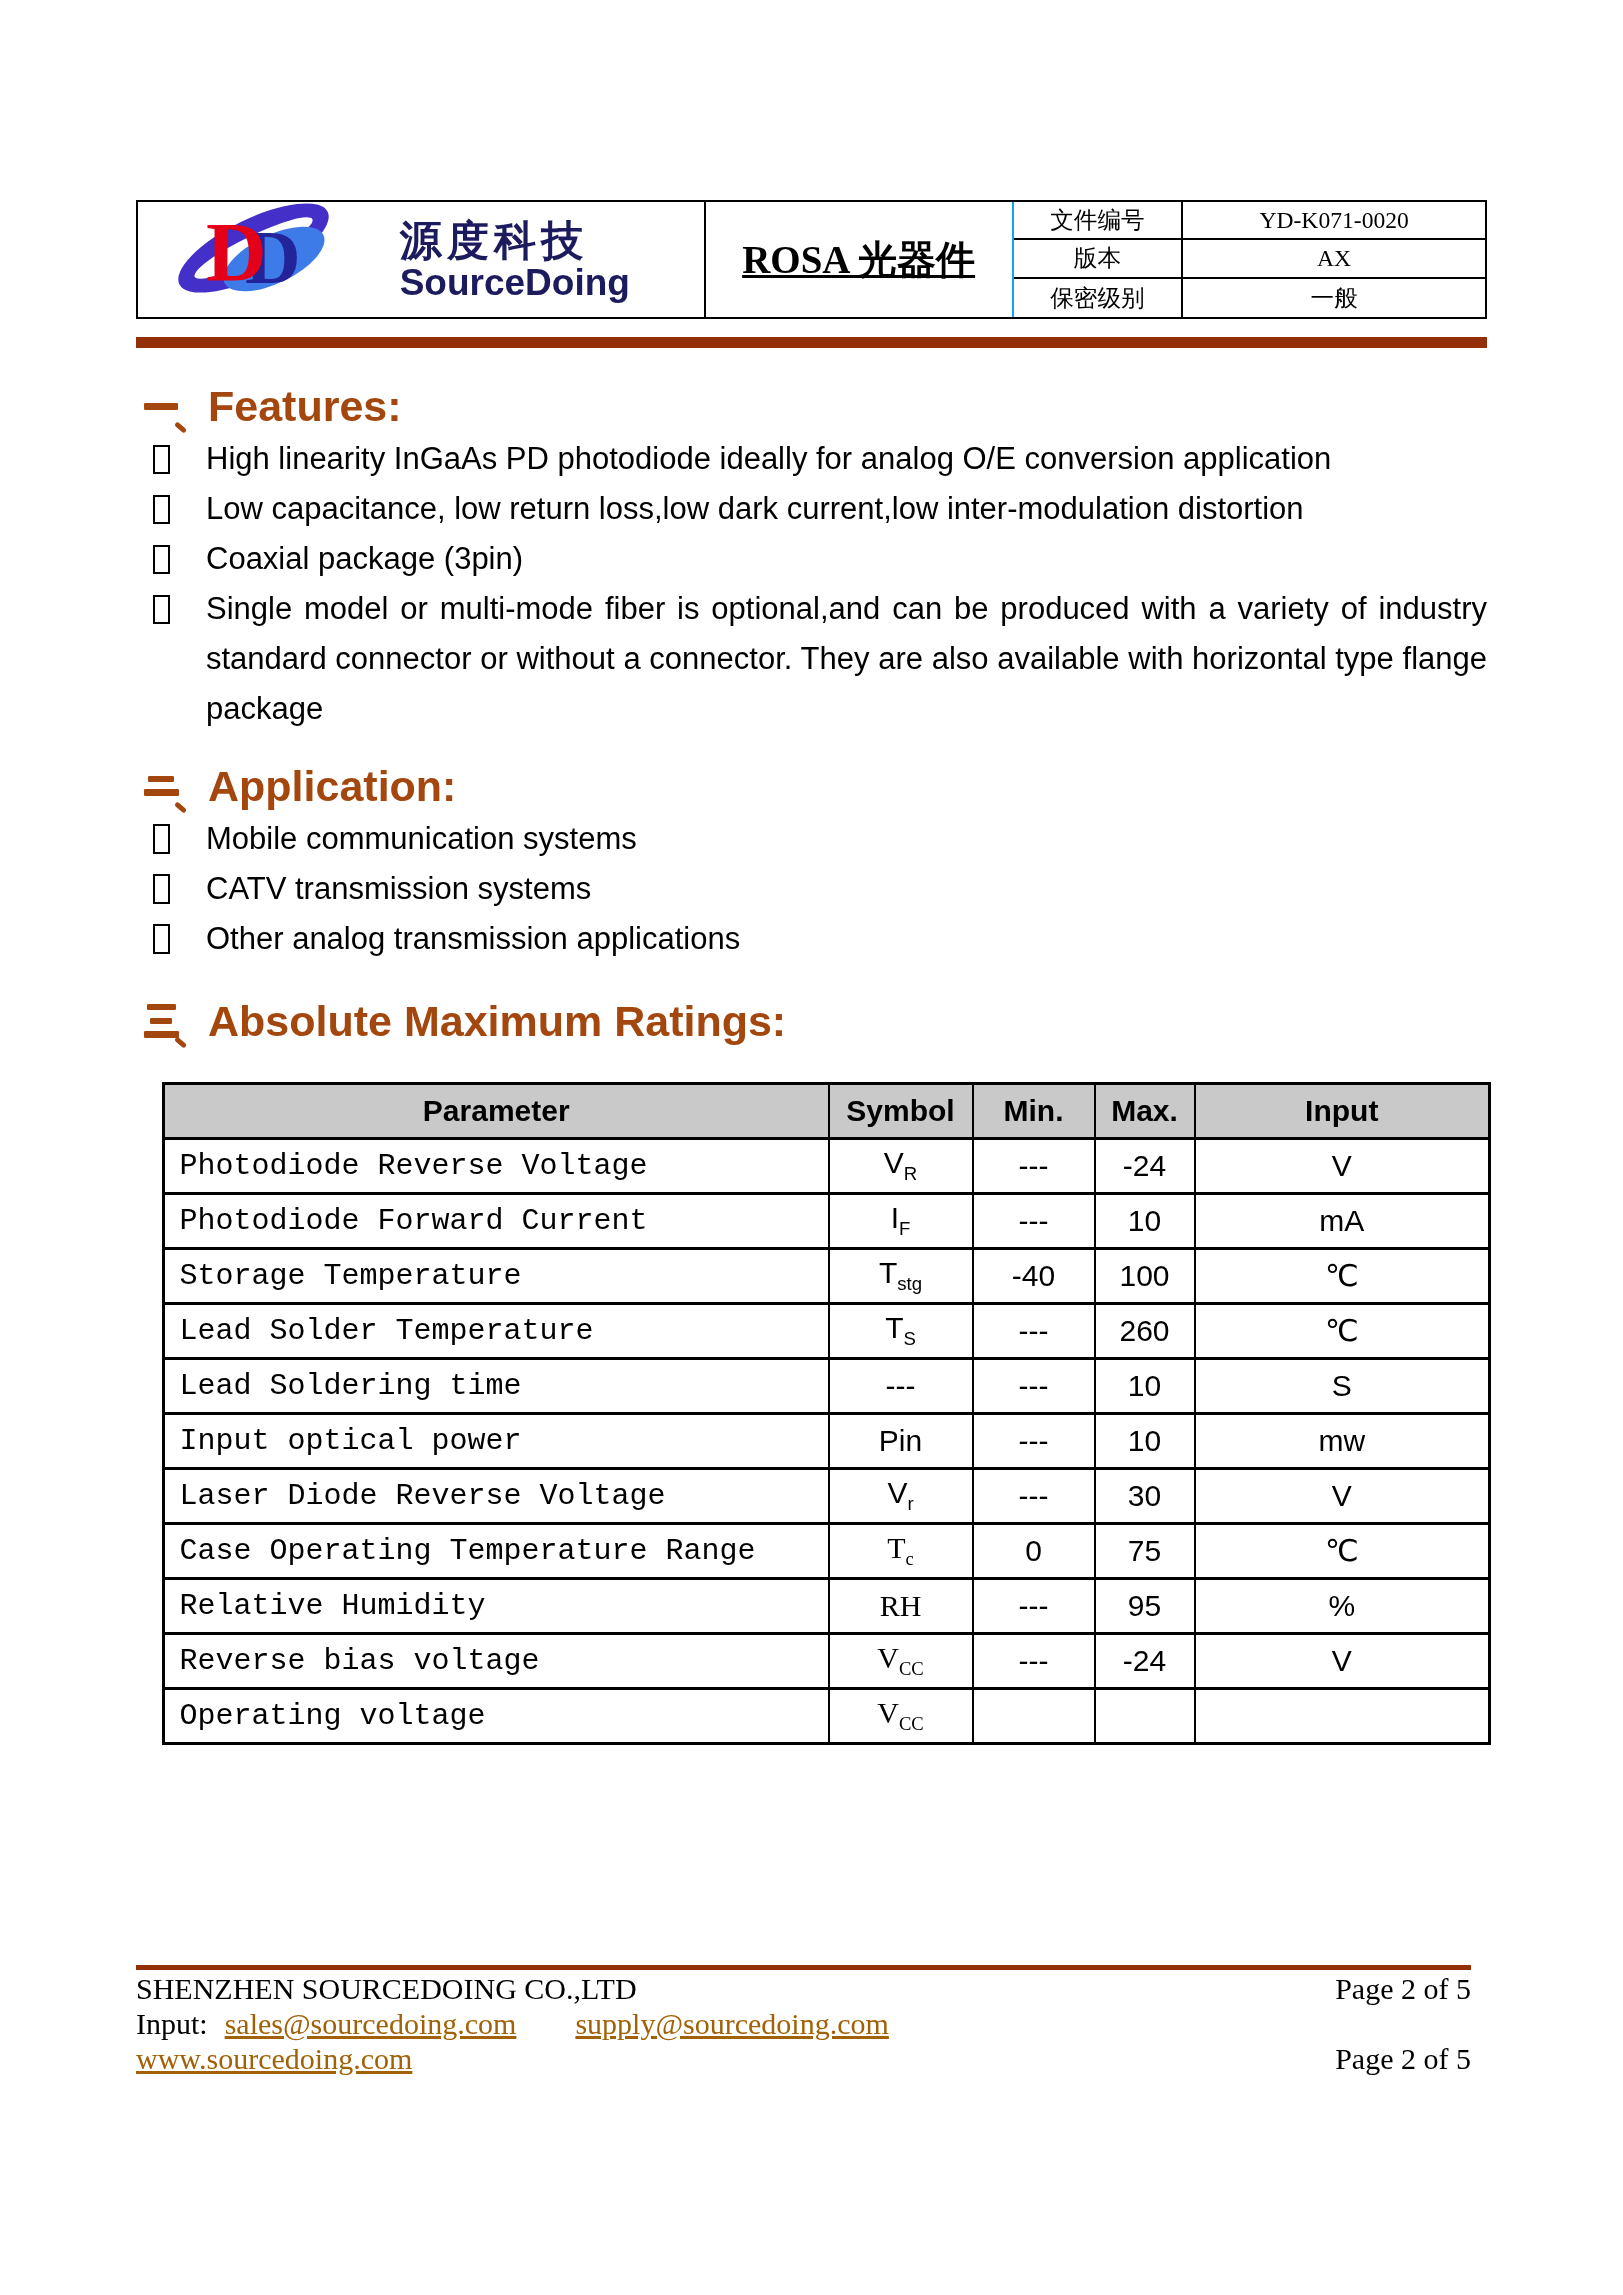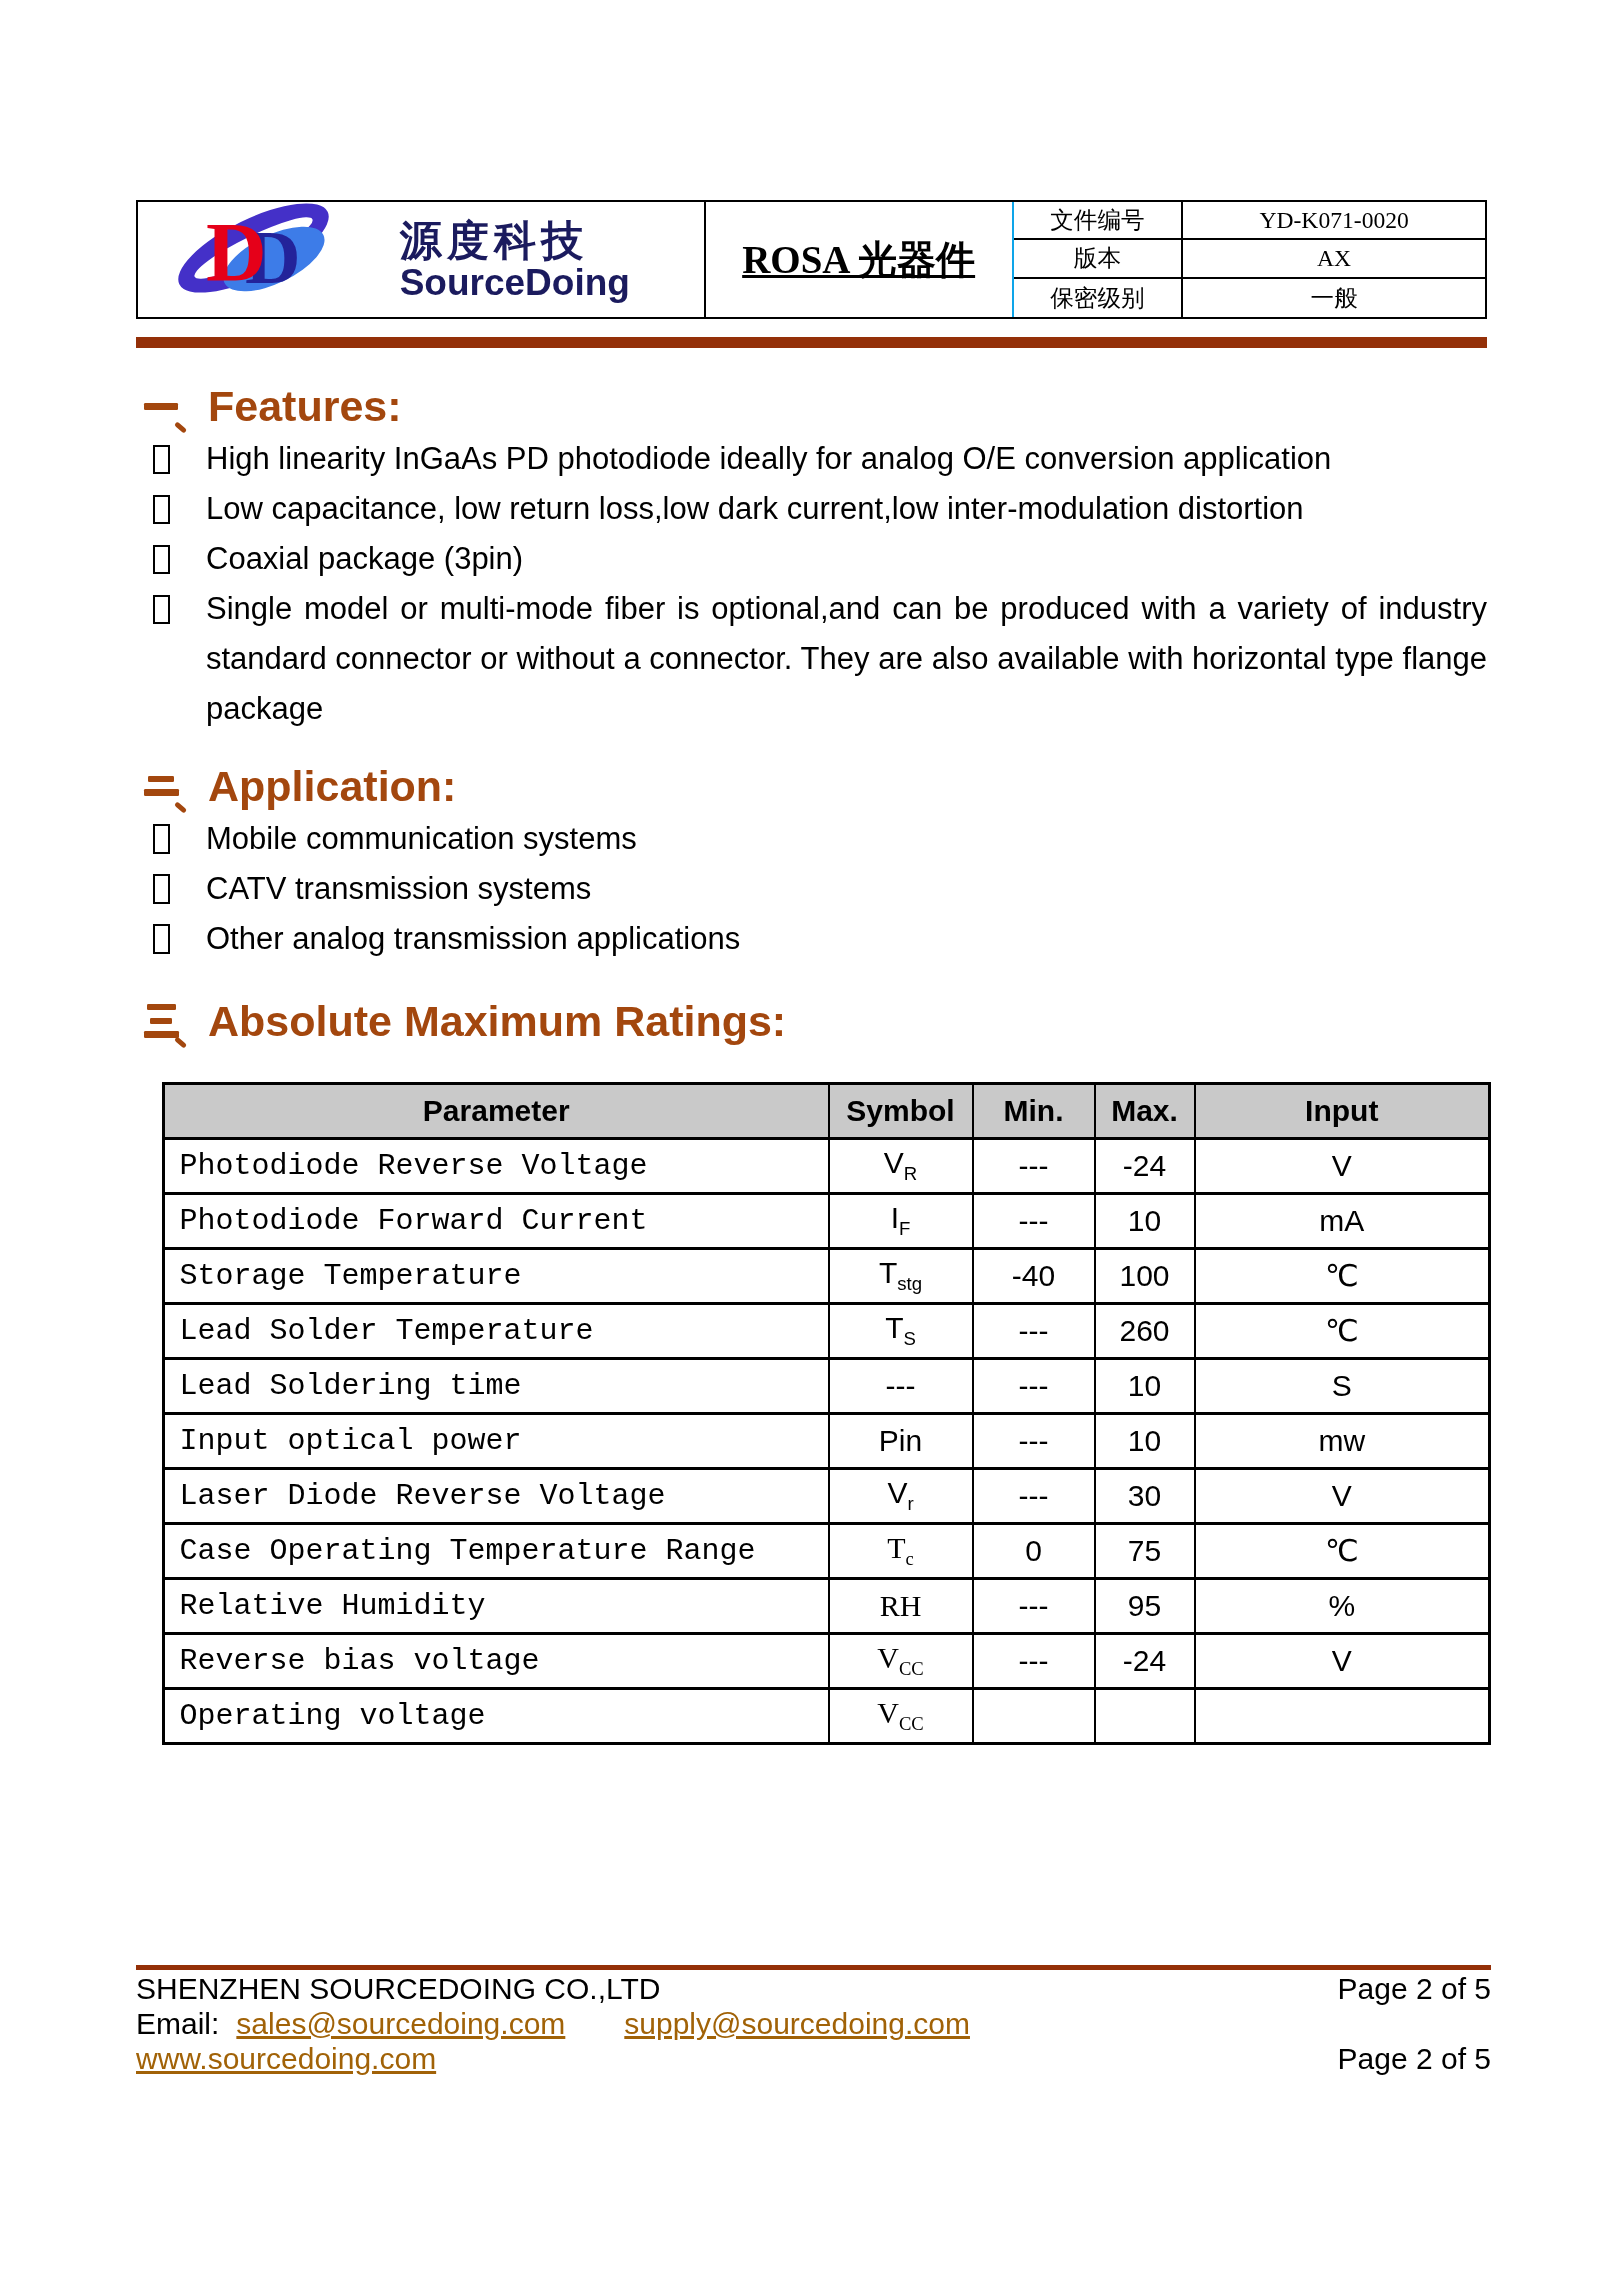--- a/index.html
+++ b/index.html
@@ -45,21 +45,21 @@
   .f-list li:nth-child(4){text-align:justify;}
   .tofu{position:absolute;left:17px;top:10.5px;width:17px;height:29.5px;border:2px solid #000;box-sizing:border-box;}
   
   table.ratings{margin-top:33px;margin-left:26px;width:1326px;border-collapse:collapse;table-layout:fixed;font-size:30px;border:3.9px solid #000;}
   .ratings th,.ratings td{border:2.6px solid #000;border-top-width:3.9px;border-bottom-width:3.9px;height:52px;text-align:center;vertical-align:middle;padding:0;overflow:hidden;}
   .ratings thead th{background:#C9C9C9;font-weight:bold;}
   .ratings td.p-cell{text-align:left;padding-left:14.4px;font-family:Liberation Mono, monospace;}
   .ratings sub{font-size:0.62em;}
   .serif{font-family:"Liberation Serif","DejaVu Serif",serif;}
   
-  .footer{position:absolute;left:136px;right:132px;top:1965px;font-size:30px;}
+  .footer{position:absolute;left:136px;right:152px;top:1965px;font-size:30px;font-family:Liberation Serif, serif;}
   .footer-rule{height:5.2px;background:#943008;}
   .f-row{display:flex;justify-content:space-between;align-items:baseline;line-height:33px;margin-top:2px;}
   .email-row{justify-content:flex-start;align-items:baseline;gap:17px;}
   .email-label{font-size:30px;}
   a.link{color:#a16207;text-decoration:underline;font-size:30px;}
   .email-row a.link + a.link{margin-left:42px;}
 </style>
 </head>
 <body>
 
@@ -227,21 +227,21 @@
       </tbody>
   </table>
 
   <div class="footer">
     <div class="footer-rule"></div>
     <div class="f-row">
       <span>SHENZHEN SOURCEDOING CO.,LTD</span>
       <span>Page 2 of 5</span>
     </div>
     <div class="f-row email-row">
-      <span class="email-label">Email:</span>
+      <span class="email-label">Input:</span>
       <a href="#" class="link">sales@sourcedoing.com</a>
       <a href="#" class="link">supply@sourcedoing.com</a>
     </div>
     <div class="f-row">
       <a href="#" class="link">www.sourcedoing.com</a>
       <span>Page 2 of 5</span>
     </div>
   </div>
 
 </div>

